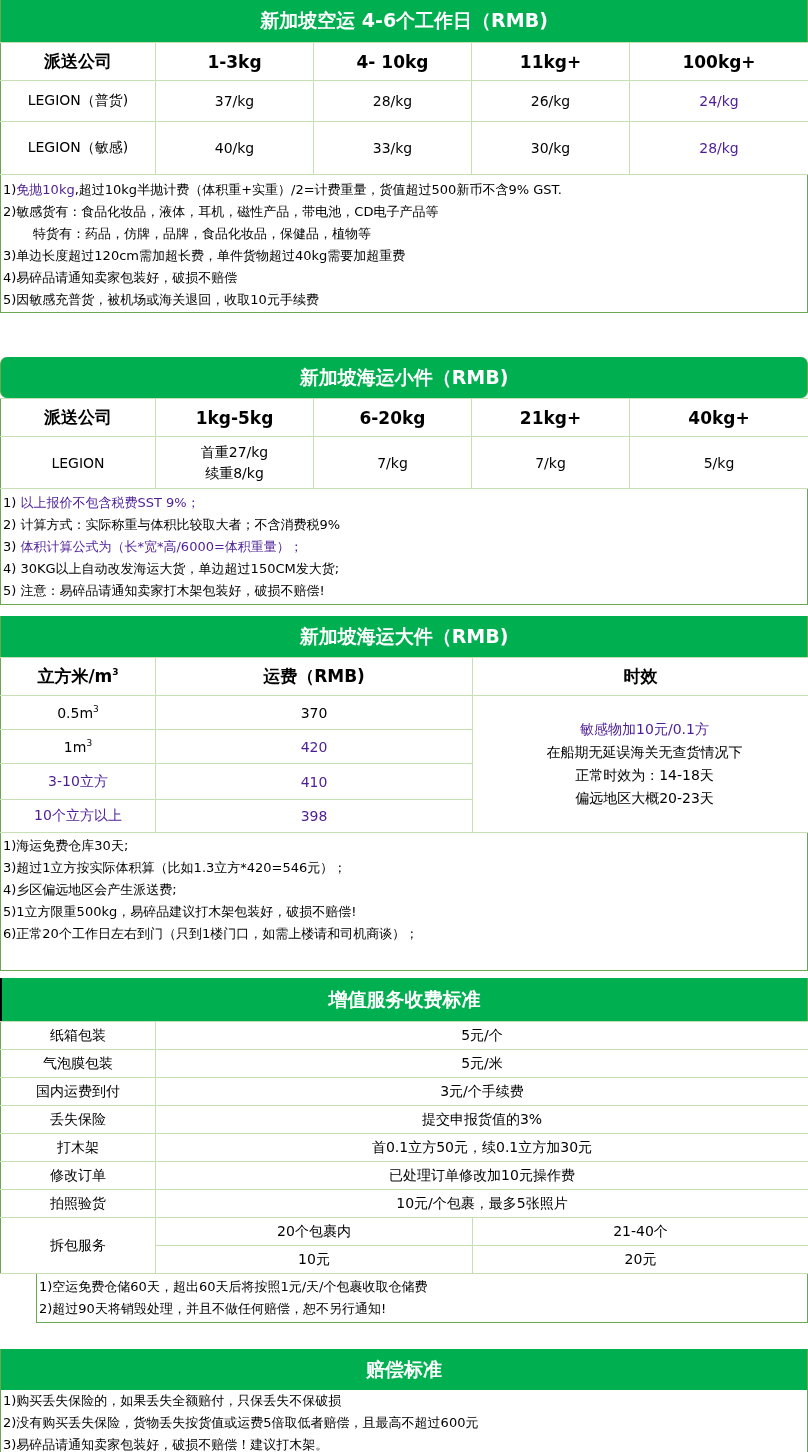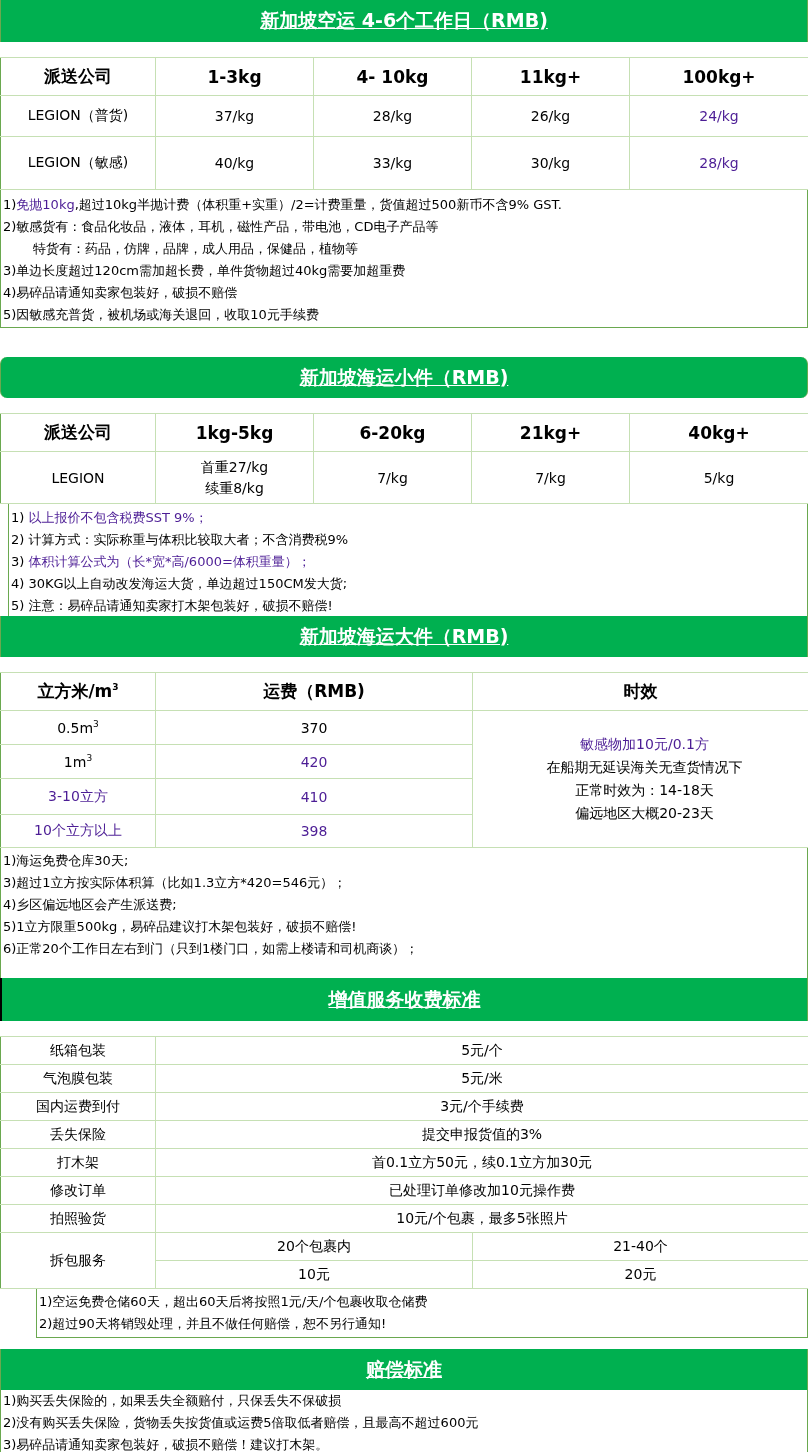--- a/index.html
+++ b/index.html
@@ -1,19 +1,19 @@
 <!DOCTYPE html>
 <html><head>
   <meta charset="utf-8">
   <style>
     * { box-sizing: border-box; margin: 0; padding: 0; }
     body { width: 808px; height: 1452px; background: #fff; font-family: "DejaVu Sans", "Liberation Sans", sans-serif; color: #000; overflow: hidden; position: relative; }
     .sec { position: absolute; left: 0; width: 808px; }
-    .title { background: #00b050; color: #fff; font-weight: bold; text-align: center; display: flex; align-items: center; justify-content: center; border-left: 1px solid #6aa84f; border-right: 1px solid #6aa84f; text-decoration: underline; }
-    table { border-collapse: collapse; width: 808px; table-layout: fixed; margin-top: 15px; }
+    .title { background: #00b050; color: #fff; font-weight: bold; text-align: center; display: flex; align-items: center; justify-content: center; border-left: 1px solid #6aa84f; border-right: 1px solid #6aa84f; }
+    table { border-collapse: collapse; width: 808px; table-layout: fixed; }
     td { border: 1px solid #c6e0b4; text-align: center; vertical-align: middle; font-size: 14px; padding: 0 2px; }
     td.h { font-size: 17px; font-weight: bold; }
     tr td:first-child { border-left: 1px solid #6aa84f; }
     tr td:last-child { border-right: 1px solid #6aa84f; }
     .red { color: #4c1d95; }
     .notes { border: 1px solid #6aa84f; border-top: none; font-size: 13px; }
     .notes div { height: 22px; line-height: 22px; padding-left: 2px; white-space: nowrap; }
     sup { font-size: 9px; }
   </style>
 </head>
@@ -49,21 +49,21 @@
       <td>40/kg</td>
       <td>33/kg</td>
       <td>30/kg</td>
       <td class="red">28/kg</td>
     </tr>
   </tbody>
     </table>
   <div class="notes" style="height:138px;padding-top:4px;">
     <div><span>1)</span><span class="red">免抛10kg</span><span>,超过10kg半抛计费（体积重+实重）/2=计费重量，货值超过500新币不含9% GST.</span></div>
     <div>2)敏感货有：食品化妆品，液体，耳机，磁性产品，带电池，CD电子产品等</div>
-    <div style="padding-left:32px;">特货有：药品，仿牌，品牌，成人用品，保健品，植物等</div>
+    <div style="padding-left:32px;">特货有：药品，仿牌，品牌，食品化妆品，保健品，植物等</div>
     <div>3)单边长度超过120cm需加超长费，单件货物超过40kg需要加超重费</div>
     <div>4)易碎品请通知卖家包装好，破损不赔偿</div>
     <div>5)因敏感充普货，被机场或海关退回，收取10元手续费</div>
   </div>
 </div>
 
 <div class="sec" style="top:357px;">
   <div class="title" style="height:41px;font-size:19px;border-radius:7px;">新加坡海运小件（RMB)</div>
   <table>
     <colgroup>
@@ -86,21 +86,21 @@
       <td style="line-height:21px;">
             <div>首重27/kg</div>
             <div>续重8/kg</div>
           </td>
       <td>7/kg</td>
       <td>7/kg</td>
       <td>5/kg</td>
     </tr>
   </tbody>
     </table>
-  <div class="notes" style="height:116px;padding-top:3px;margin-left:8px;">
+  <div class="notes" style="height:116px;padding-top:3px;">
     <div><span>1) </span><span class="red">以上报价不包含税费SST 9%；</span></div>
     <div>2) 计算方式：实际称重与体积比较取大者；不含消费税9%</div>
     <div><span>3) </span><span class="red">体积计算公式为（长*宽*高/6000=体积重量）；</span></div>
     <div>4) 30KG以上自动改发海运大货，单边超过150CM发大货;</div>
     <div>5) 注意：易碎品请通知卖家打木架包装好，破损不赔偿!</div>
   </div>
 </div>
 
 <div class="sec" style="top:616px;">
   <div class="title" style="height:41px;font-size:19px;">新加坡海运大件（RMB)</div>

